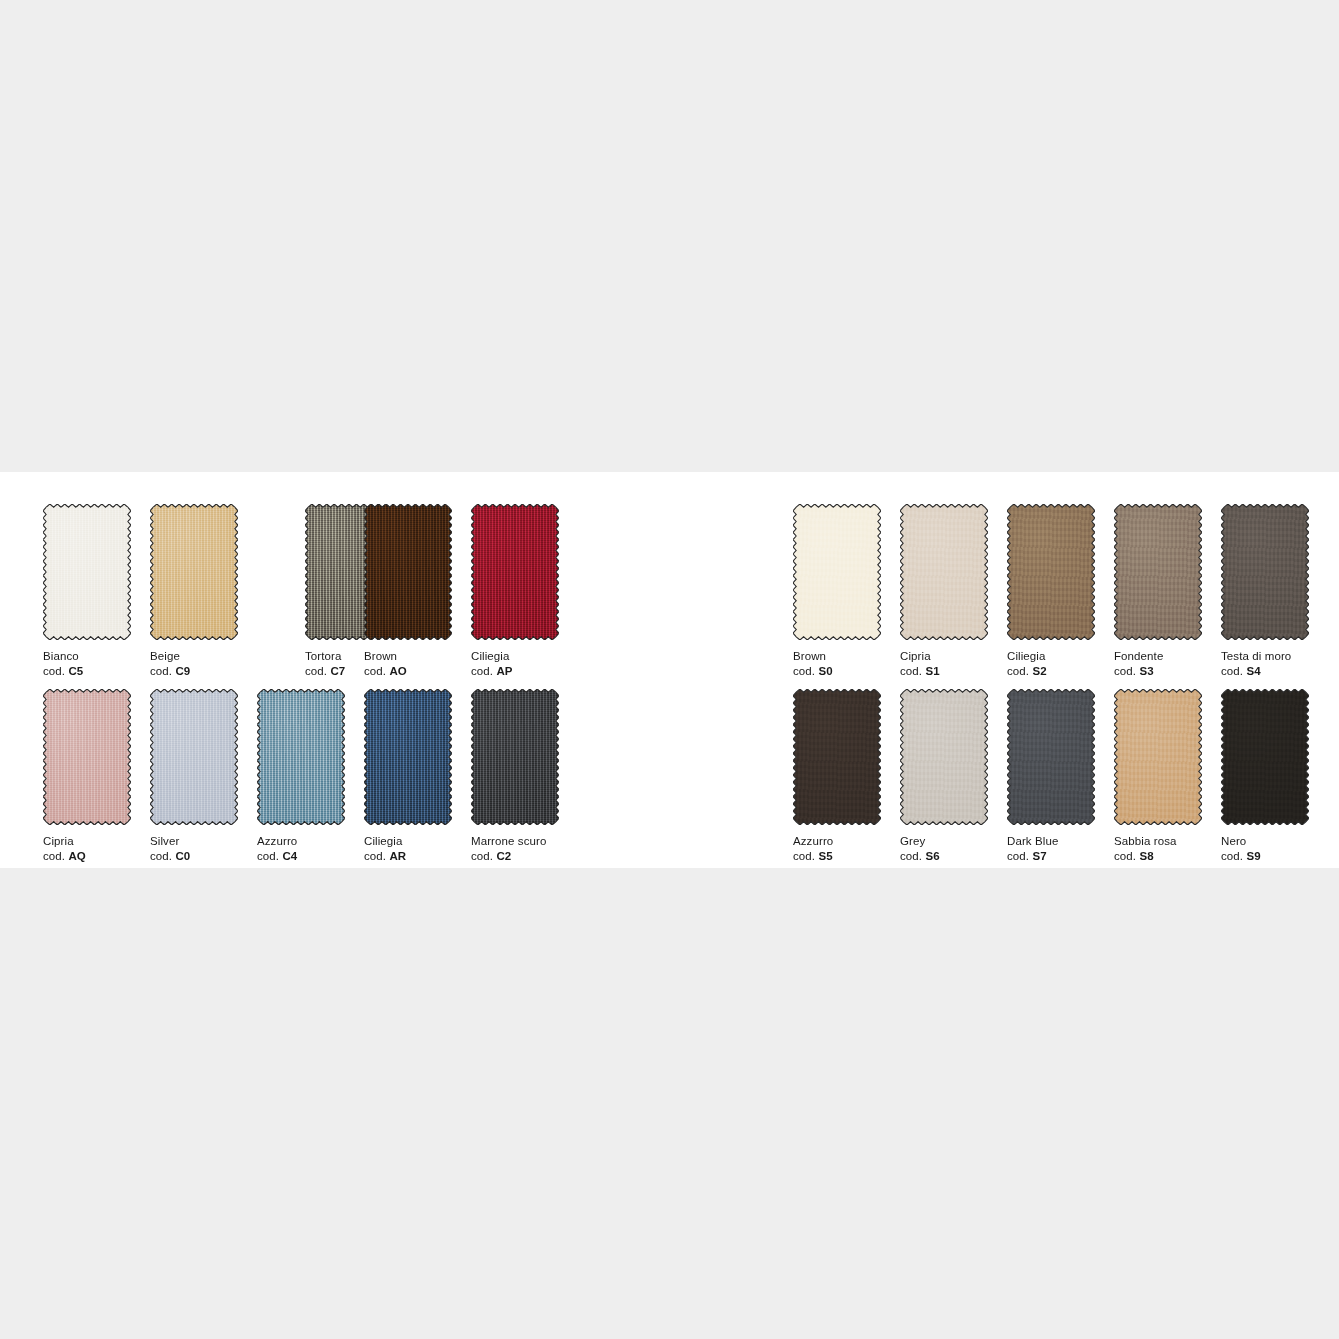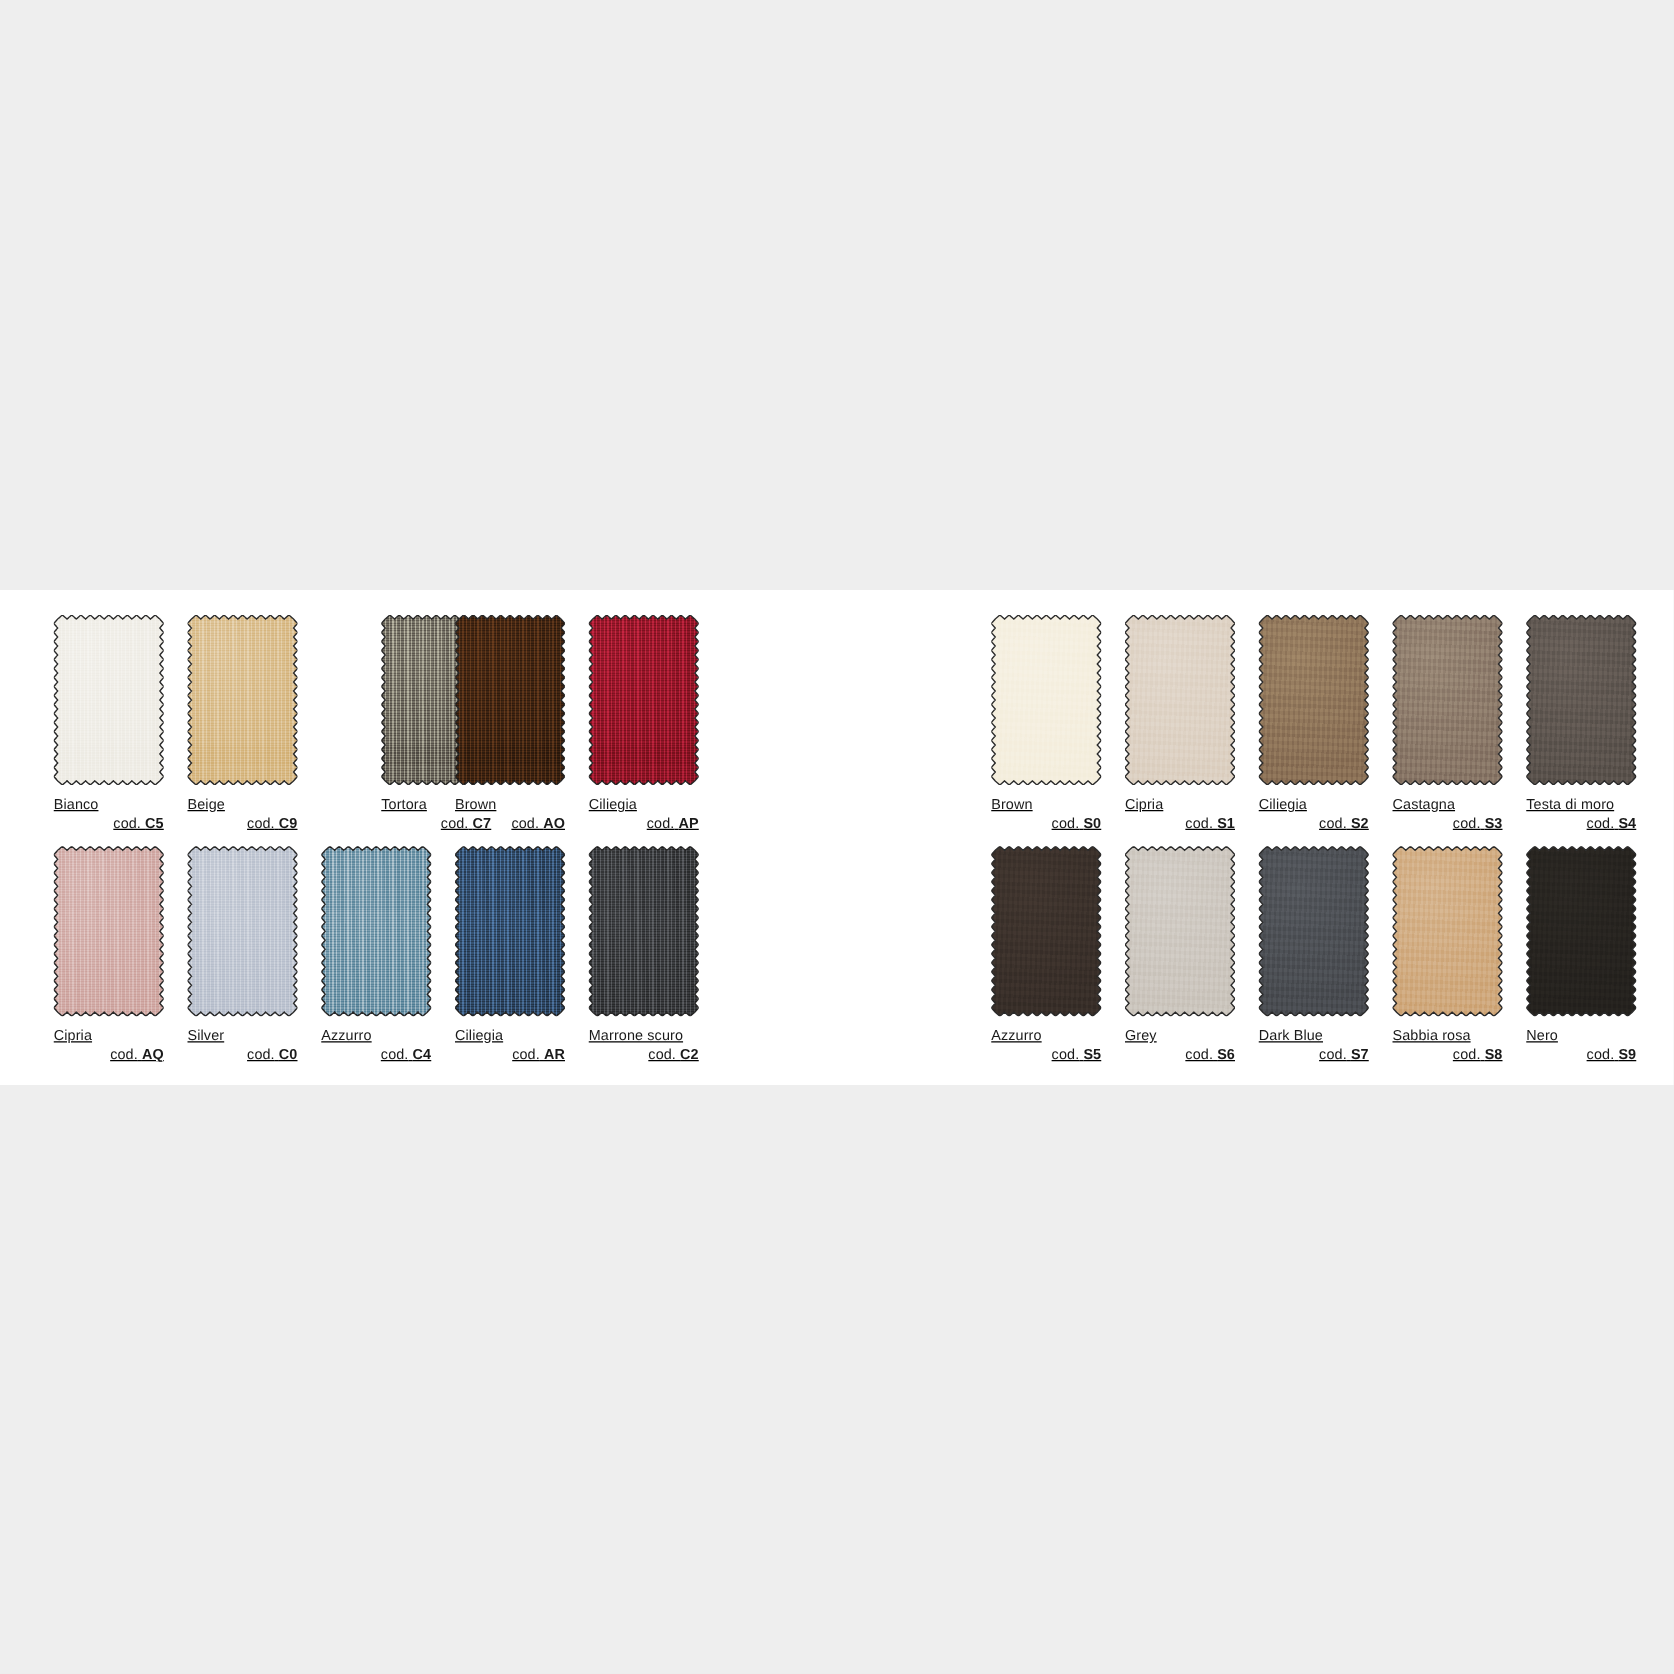--- a/index.html
+++ b/index.html
@@ -38,23 +38,22 @@
 
   .row {
     position: absolute;
     left: 0;
   }
   .row.r0 { top: 20px; }
   .row.r1 { top: 205px; }
 
   .cell {
     position: absolute;
-    top: 0;
+    top: 12px;
     width: 88px;
-    text-decoration: underline;
   }
 
   .swatch-wrap {
     position: relative;
     width: 88px;
     height: 136px;
   }
   .swatch-wrap svg {
     display: block;
     width: 88px;
@@ -70,21 +69,21 @@
 
   .label {
     margin-top: 9px;
     font-size: 11.5px;
     line-height: 14.5px;
     color: #1a1a1a;
     letter-spacing: 0.1px;
     white-space: nowrap;
   }
   .label .nm { display: block; }
-  .label .cd { display: block; text-align: right; }
+  .label .cd { display: block; }
   .label .cd b { font-weight: bold; }
 </style>
 </head>
 <body>
 
 <div class="page">
   <div class="band">
     <div class="group left" id="group-0">
         <div class="row r0">
           <div class="cell" style="left: 0px;">
@@ -320,21 +319,21 @@
                 <defs>
                   <clipPath id="clip-1-0-3">
                     <path d="M3.20,3.20L6.91,0.00L10.62,3.20L14.33,0.00L18.04,3.20L21.75,0.00L25.45,3.20L29.16,0.00L32.87,3.20L36.58,0.00L40.29,3.20L44.00,0.00L47.71,3.20L51.42,0.00L55.13,3.20L58.84,0.00L62.55,3.20L66.25,0.00L69.96,3.20L73.67,0.00L77.38,3.20L81.09,0.00L84.80,3.20L88.00,6.80L84.80,10.40L88.00,14.00L84.80,17.60L88.00,21.20L84.80,24.80L88.00,28.40L84.80,32.00L88.00,35.60L84.80,39.20L88.00,42.80L84.80,46.40L88.00,50.00L84.80,53.60L88.00,57.20L84.80,60.80L88.00,64.40L84.80,68.00L88.00,71.60L84.80,75.20L88.00,78.80L84.80,82.40L88.00,86.00L84.80,89.60L88.00,93.20L84.80,96.80L88.00,100.40L84.80,104.00L88.00,107.60L84.80,111.20L88.00,114.80L84.80,118.40L88.00,122.00L84.80,125.60L88.00,129.20L84.80,132.80L81.09,136.00L77.38,132.80L73.67,136.00L69.96,132.80L66.25,136.00L62.55,132.80L58.84,136.00L55.13,132.80L51.42,136.00L47.71,132.80L44.00,136.00L40.29,132.80L36.58,136.00L32.87,132.80L29.16,136.00L25.45,132.80L21.75,136.00L18.04,132.80L14.33,136.00L10.62,132.80L6.91,136.00L3.20,132.80L0.00,129.20L3.20,125.60L0.00,122.00L3.20,118.40L0.00,114.80L3.20,111.20L0.00,107.60L3.20,104.00L0.00,100.40L3.20,96.80L0.00,93.20L3.20,89.60L0.00,86.00L3.20,82.40L0.00,78.80L3.20,75.20L0.00,71.60L3.20,68.00L0.00,64.40L3.20,60.80L0.00,57.20L3.20,53.60L0.00,50.00L3.20,46.40L0.00,42.80L3.20,39.20L0.00,35.60L3.20,32.00L0.00,28.40L3.20,24.80L0.00,21.20L3.20,17.60L0.00,14.00L3.20,10.40L0.00,6.80Z"></path>
                   </clipPath>
                 </defs>
                 <path d="M3.20,3.20L6.91,0.00L10.62,3.20L14.33,0.00L18.04,3.20L21.75,0.00L25.45,3.20L29.16,0.00L32.87,3.20L36.58,0.00L40.29,3.20L44.00,0.00L47.71,3.20L51.42,0.00L55.13,3.20L58.84,0.00L62.55,3.20L66.25,0.00L69.96,3.20L73.67,0.00L77.38,3.20L81.09,0.00L84.80,3.20L88.00,6.80L84.80,10.40L88.00,14.00L84.80,17.60L88.00,21.20L84.80,24.80L88.00,28.40L84.80,32.00L88.00,35.60L84.80,39.20L88.00,42.80L84.80,46.40L88.00,50.00L84.80,53.60L88.00,57.20L84.80,60.80L88.00,64.40L84.80,68.00L88.00,71.60L84.80,75.20L88.00,78.80L84.80,82.40L88.00,86.00L84.80,89.60L88.00,93.20L84.80,96.80L88.00,100.40L84.80,104.00L88.00,107.60L84.80,111.20L88.00,114.80L84.80,118.40L88.00,122.00L84.80,125.60L88.00,129.20L84.80,132.80L81.09,136.00L77.38,132.80L73.67,136.00L69.96,132.80L66.25,136.00L62.55,132.80L58.84,136.00L55.13,132.80L51.42,136.00L47.71,132.80L44.00,136.00L40.29,132.80L36.58,136.00L32.87,132.80L29.16,136.00L25.45,132.80L21.75,136.00L18.04,132.80L14.33,136.00L10.62,132.80L6.91,136.00L3.20,132.80L0.00,129.20L3.20,125.60L0.00,122.00L3.20,118.40L0.00,114.80L3.20,111.20L0.00,107.60L3.20,104.00L0.00,100.40L3.20,96.80L0.00,93.20L3.20,89.60L0.00,86.00L3.20,82.40L0.00,78.80L3.20,75.20L0.00,71.60L3.20,68.00L0.00,64.40L3.20,60.80L0.00,57.20L3.20,53.60L0.00,50.00L3.20,46.40L0.00,42.80L3.20,39.20L0.00,35.60L3.20,32.00L0.00,28.40L3.20,24.80L0.00,21.20L3.20,17.60L0.00,14.00L3.20,10.40L0.00,6.80Z" fill="#8b7969" stroke="#2b2b2b" stroke-width="1.1" stroke-linejoin="miter"></path>
               </svg>
               <div class="tex" style="background-image: repeating-linear-gradient(92deg, rgba(255, 255, 255, 0.1) 0px, rgba(255, 255, 255, 0.1) 2px, rgba(0, 0, 0, 0.06) 2px, rgba(0, 0, 0, 0.06) 4px), repeating-linear-gradient(2deg, rgba(255, 255, 255, 0.07) 0px, rgba(255, 255, 255, 0.07) 3px, rgba(0, 0, 0, 0.043) 3px, rgba(0, 0, 0, 0.043) 6px), radial-gradient(120% 90% at 35% 25%, rgba(255, 255, 255, 0.14), rgba(0, 0, 0, 0.1) 78%); mix-blend-mode: overlay; opacity: 0.65; clip-path: path(&quot;M 3.2 3.2 L 6.91 0 L 10.62 3.2 L 14.33 0 L 18.04 3.2 L 21.75 0 L 25.45 3.2 L 29.16 0 L 32.87 3.2 L 36.58 0 L 40.29 3.2 L 44 0 L 47.71 3.2 L 51.42 0 L 55.13 3.2 L 58.84 0 L 62.55 3.2 L 66.25 0 L 69.96 3.2 L 73.67 0 L 77.38 3.2 L 81.09 0 L 84.8 3.2 L 88 6.8 L 84.8 10.4 L 88 14 L 84.8 17.6 L 88 21.2 L 84.8 24.8 L 88 28.4 L 84.8 32 L 88 35.6 L 84.8 39.2 L 88 42.8 L 84.8 46.4 L 88 50 L 84.8 53.6 L 88 57.2 L 84.8 60.8 L 88 64.4 L 84.8 68 L 88 71.6 L 84.8 75.2 L 88 78.8 L 84.8 82.4 L 88 86 L 84.8 89.6 L 88 93.2 L 84.8 96.8 L 88 100.4 L 84.8 104 L 88 107.6 L 84.8 111.2 L 88 114.8 L 84.8 118.4 L 88 122 L 84.8 125.6 L 88 129.2 L 84.8 132.8 L 81.09 136 L 77.38 132.8 L 73.67 136 L 69.96 132.8 L 66.25 136 L 62.55 132.8 L 58.84 136 L 55.13 132.8 L 51.42 136 L 47.71 132.8 L 44 136 L 40.29 132.8 L 36.58 136 L 32.87 132.8 L 29.16 136 L 25.45 132.8 L 21.75 136 L 18.04 132.8 L 14.33 136 L 10.62 132.8 L 6.91 136 L 3.2 132.8 L 0 129.2 L 3.2 125.6 L 0 122 L 3.2 118.4 L 0 114.8 L 3.2 111.2 L 0 107.6 L 3.2 104 L 0 100.4 L 3.2 96.8 L 0 93.2 L 3.2 89.6 L 0 86 L 3.2 82.4 L 0 78.8 L 3.2 75.2 L 0 71.6 L 3.2 68 L 0 64.4 L 3.2 60.8 L 0 57.2 L 3.2 53.6 L 0 50 L 3.2 46.4 L 0 42.8 L 3.2 39.2 L 0 35.6 L 3.2 32 L 0 28.4 L 3.2 24.8 L 0 21.2 L 3.2 17.6 L 0 14 L 3.2 10.4 L 0 6.8 Z&quot;);"></div>
             </div>
             <div class="label">
-              <span class="nm">Castagna</span>
+              <span class="nm">Fondente</span>
               <span class="cd"><span>cod.</span> <b>S3</b></span>
             </div>
           </div>
           <div class="cell" style="left: 428px;">
             <div class="swatch-wrap">
               <svg viewBox="0 0 88 136" xmlns="http://www.w3.org/2000/svg">
                 <defs>
                   <clipPath id="clip-1-0-4">
                     <path d="M3.20,3.20L6.91,0.00L10.62,3.20L14.33,0.00L18.04,3.20L21.75,0.00L25.45,3.20L29.16,0.00L32.87,3.20L36.58,0.00L40.29,3.20L44.00,0.00L47.71,3.20L51.42,0.00L55.13,3.20L58.84,0.00L62.55,3.20L66.25,0.00L69.96,3.20L73.67,0.00L77.38,3.20L81.09,0.00L84.80,3.20L88.00,6.80L84.80,10.40L88.00,14.00L84.80,17.60L88.00,21.20L84.80,24.80L88.00,28.40L84.80,32.00L88.00,35.60L84.80,39.20L88.00,42.80L84.80,46.40L88.00,50.00L84.80,53.60L88.00,57.20L84.80,60.80L88.00,64.40L84.80,68.00L88.00,71.60L84.80,75.20L88.00,78.80L84.80,82.40L88.00,86.00L84.80,89.60L88.00,93.20L84.80,96.80L88.00,100.40L84.80,104.00L88.00,107.60L84.80,111.20L88.00,114.80L84.80,118.40L88.00,122.00L84.80,125.60L88.00,129.20L84.80,132.80L81.09,136.00L77.38,132.80L73.67,136.00L69.96,132.80L66.25,136.00L62.55,132.80L58.84,136.00L55.13,132.80L51.42,136.00L47.71,132.80L44.00,136.00L40.29,132.80L36.58,136.00L32.87,132.80L29.16,136.00L25.45,132.80L21.75,136.00L18.04,132.80L14.33,136.00L10.62,132.80L6.91,136.00L3.20,132.80L0.00,129.20L3.20,125.60L0.00,122.00L3.20,118.40L0.00,114.80L3.20,111.20L0.00,107.60L3.20,104.00L0.00,100.40L3.20,96.80L0.00,93.20L3.20,89.60L0.00,86.00L3.20,82.40L0.00,78.80L3.20,75.20L0.00,71.60L3.20,68.00L0.00,64.40L3.20,60.80L0.00,57.20L3.20,53.60L0.00,50.00L3.20,46.40L0.00,42.80L3.20,39.20L0.00,35.60L3.20,32.00L0.00,28.40L3.20,24.80L0.00,21.20L3.20,17.60L0.00,14.00L3.20,10.40L0.00,6.80Z"></path>
                   </clipPath>

